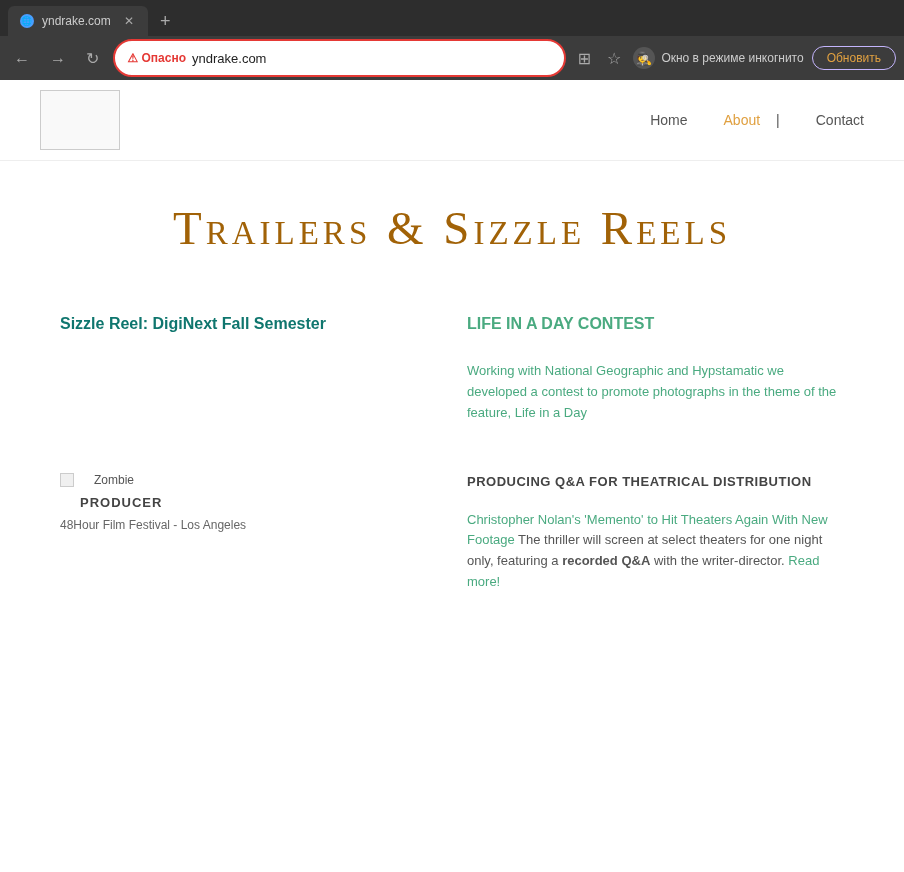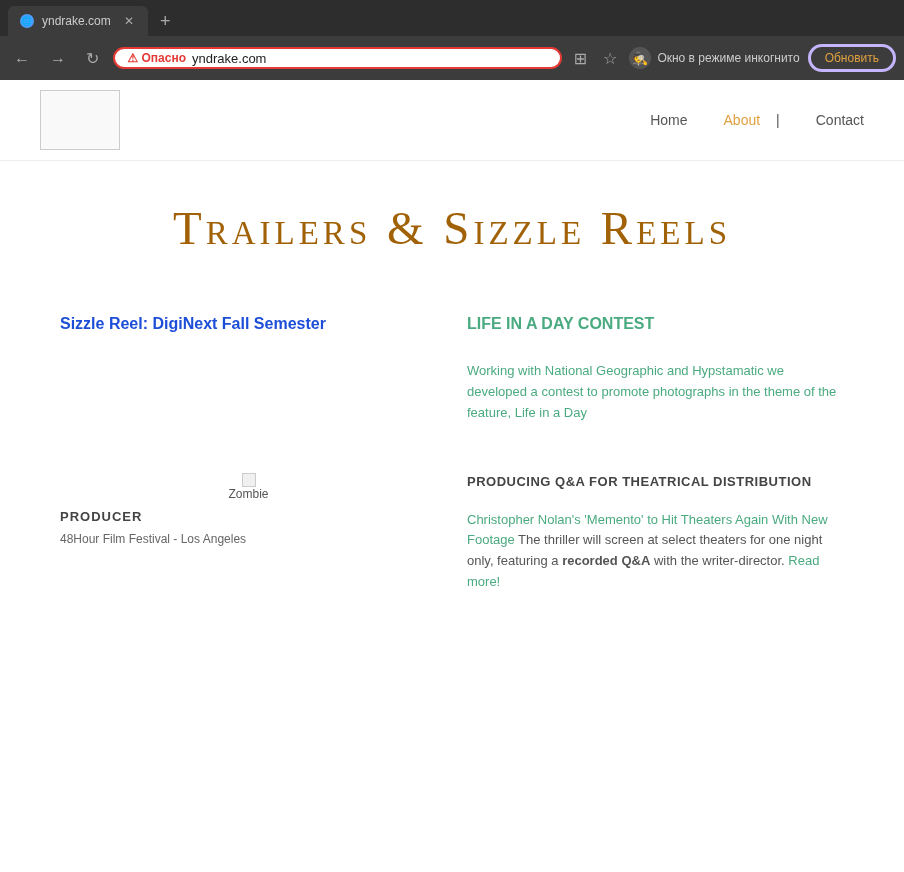--- a/index.html
+++ b/index.html
@@ -73,21 +73,21 @@
       border-radius: 50%;
     }
     .address-bar {
       flex: 1;
       display: flex;
       align-items: center;
       background: #fff;
       border: 2px solid #e53935;
       border-radius: 20px;
       padding: 4px 12px;
-      height: 22px;
+      height: 38px;
       gap: 6px;
     }
     .address-warning {
       color: #e53935;
       font-size: 12px;
       font-weight: bold;
     }
     .address-text {
       font-size: 13px;
       color: #222;
@@ -112,21 +112,21 @@
     }
     .incognito-icon {
       width: 22px; height: 22px;
       border-radius: 50%;
       background: #555;
       display: flex; align-items: center; justify-content: center;
       font-size: 13px;
     }
     .update-btn {
       background: transparent;
-      border: 3px solid #c4b5fd;
+      border: 1px solid #c4b5fd;
       color: #e0a040;
       border-radius: 14px;
       padding: 4px 14px;
       font-size: 12px;
       cursor: pointer;
     }
 
     
     .website {
       background: #fff;
@@ -187,49 +187,49 @@
     }
     .content-card {
       padding: 10px 0;
     }
     .card-title {
       font-size: 16px;
       font-weight: bold;
       margin-bottom: 12px;
       text-decoration: none;
     }
-    .card-title.orange { color: #1d4ed8; }
+    .card-title.orange { color: #0f766e; }
     .card-title.green { color: #4aaa80; }
     .card-body {
       font-size: 13px;
       line-height: 1.6;
       color: #555;
       margin-top: 28px;
     }
     .card-body.green { color: #4aaa80; }
     .zombie-img {
       display: flex;
       align-items: center;
-      gap: 0;
+      gap: 20px;
       font-size: 12px;
       color: #555;
       margin-bottom: 8px;
-      flex-direction: column;
     }
     .zombie-icon {
       width: 14px; height: 14px;
       background: #f0f0f0;
       border: 1px solid #ccc;
     }
     .section-title {
       font-size: 13px;
       font-weight: bold;
       color: #444;
       margin-bottom: 8px;
       letter-spacing: 1px;
+      margin-left: 20px;
     }
     .section-subtitle {
       font-size: 12px;
       color: #666;
       margin-bottom: 8px;
     }
     .producing-title {
       font-size: 13px;
       font-weight: bold;
       color: #444;

